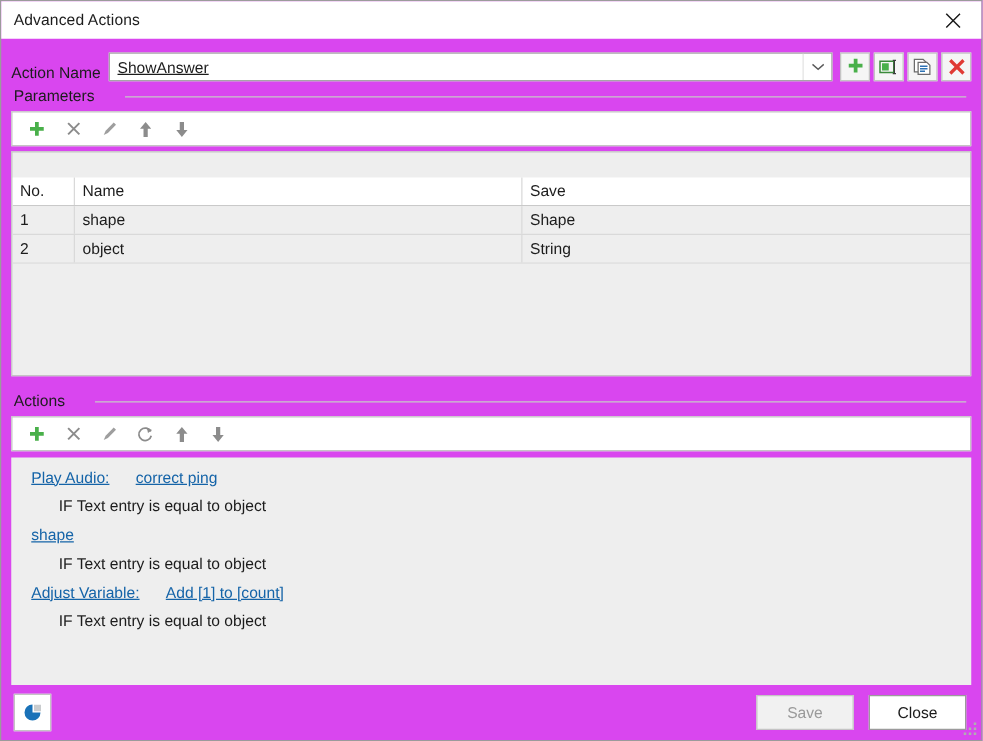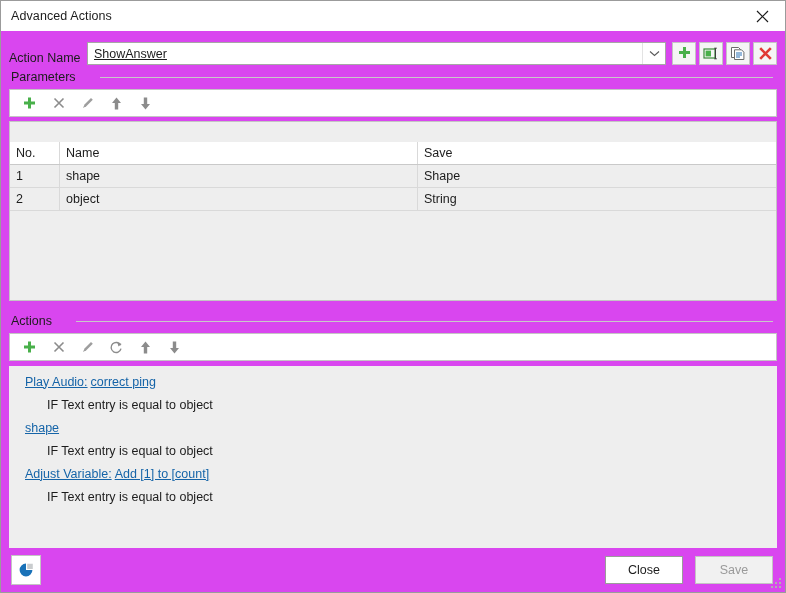--- a/index.html
+++ b/index.html
@@ -205,21 +205,21 @@
     flex: 1;
     background: #eeeeee;
     overflow: hidden;
     padding-top: 4px;
   }
   .act-line {
     height: 23px;
     display: flex;
     align-items: center;
     padding-left: 16px;
-    gap: 3px;
+    gap: 21px;
   }
   .act-line.cond { padding-left: 38px; text-align: center; }
   .act-link {
     color: #1564a8;
     text-decoration: underline;
     font-size: 12.5px;
     cursor: default;
     white-space: nowrap;
   }
   .act-cond-text {
@@ -455,22 +455,22 @@
   </div>
 
   <div class="bottom-bar">
     <div class="pie-btn">
       <svg width="17" height="17" viewBox="0 0 17 17">
         <path d="M8 8 V1.6 A6.4 6.4 0 1 0 8 14.4 A6.4 6.4 0 0 0 14.4 8 z" fill="#1a72b8"></path>
         <path d="M9.2 1.8 h5.6 v5.2 h-5.6 z" fill="#c9ccce"></path>
       </svg>
     </div>
     <div class="btn-group">
+      <div class="btn">Save</div>
       <div class="btn enabled">Close</div>
-      <div class="btn">Save</div>
     </div>
     <div class="grip">
       <i style="left:8px; top:0;"></i>
       <i style="left:4px; top:4px;"></i>
         <i style="left:8px; top:4px;"></i>
       <i style="left:0px; top:8px;"></i>
         <i style="left:4px; top:8px;"></i>
         <i style="left:8px; top:8px;"></i>
     </div>
   </div>

